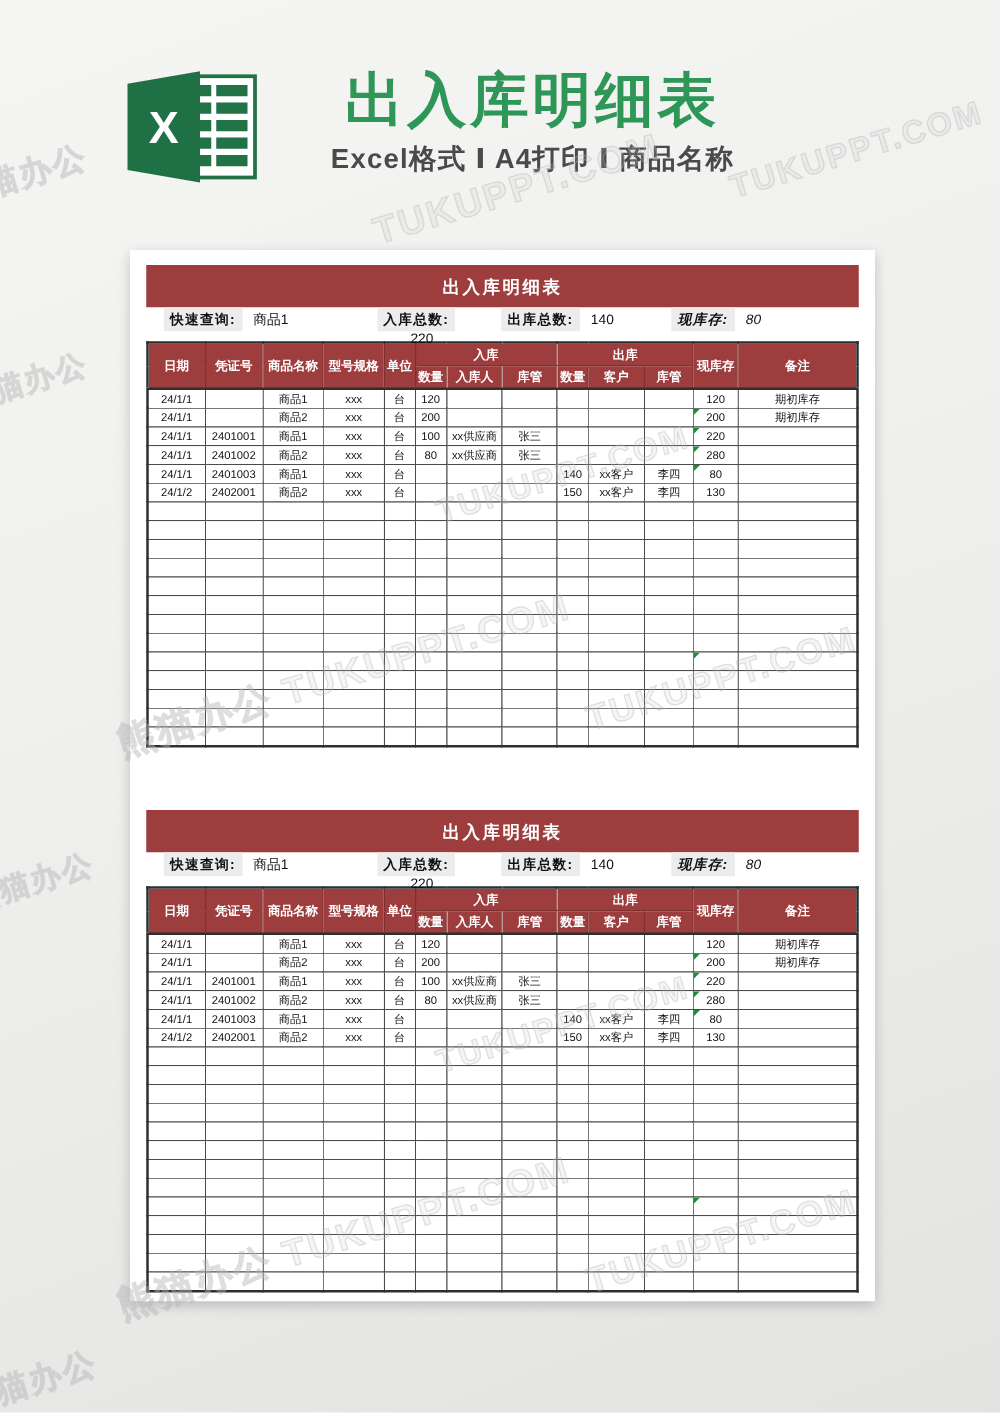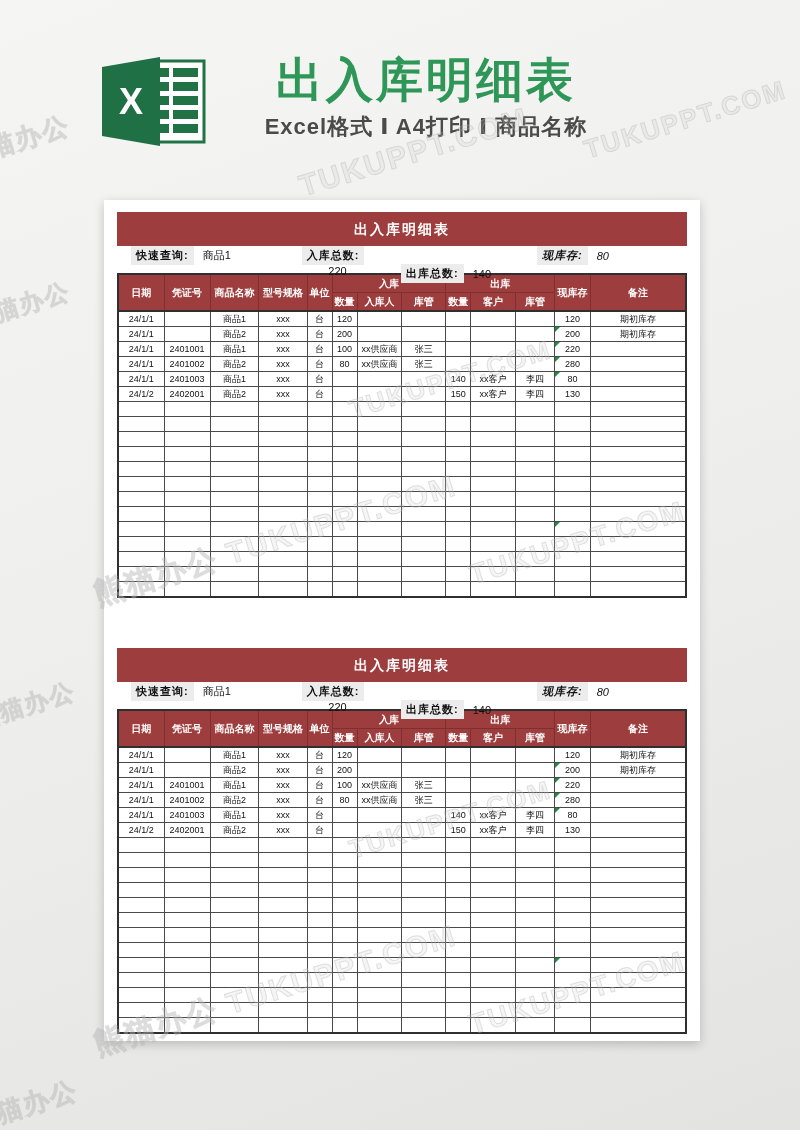--- a/index.html
+++ b/index.html
@@ -38,21 +38,21 @@
   .sheet-title{
     height:34px;line-height:34px;background:#9e3d3d;color:#fff;
     font-size:14px;font-weight:bold;text-align:center;letter-spacing:2px;
   }
   .query-bar{
     height:27px;background:#fff;display:flex;align-items:flex-start;font-size:11px;color:#111;
   }
   .qgroup{display:flex;align-items:center;}
   .qg-0{margin-left:14px;width:134px;}
   .qg-1{width:136px;flex-direction:column;}
-  .qg-2{width:136px;margin-top:18px;}
+  .qg-2{width:136px;}
   .qg-3{width:120px;font-style:italic;}
   .qlabel{background:#ececec;font-weight:bold;padding:2px 5px;letter-spacing:1px;}
   .qvalue{margin-left:9px;}
   table.grid{border-collapse:collapse;width:570px;table-layout:fixed;background:#fff;border:2px solid #2f2f2f;}
   table.grid th{
     background:#9e3d3d;color:#fff;font-weight:bold;font-size:10px;
     border:1px solid #7e3030;height:17px;padding:0;text-align:center;
     overflow:hidden;white-space:nowrap;
   }
   table.grid thead{border-bottom:2px solid #2f2f2f;}

